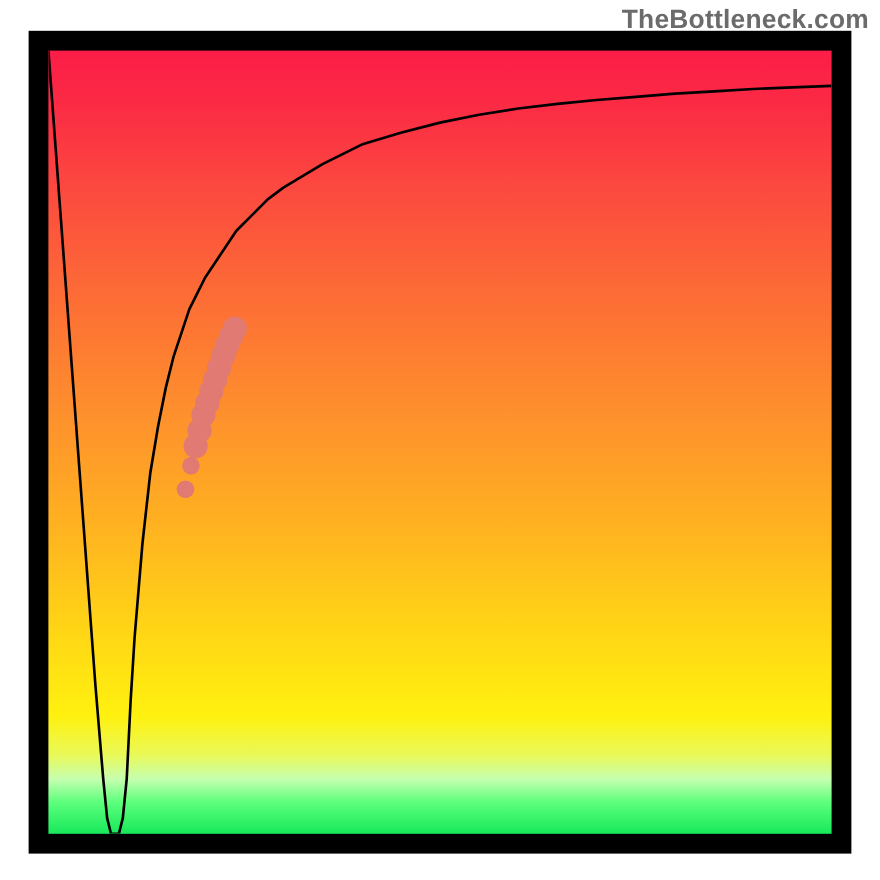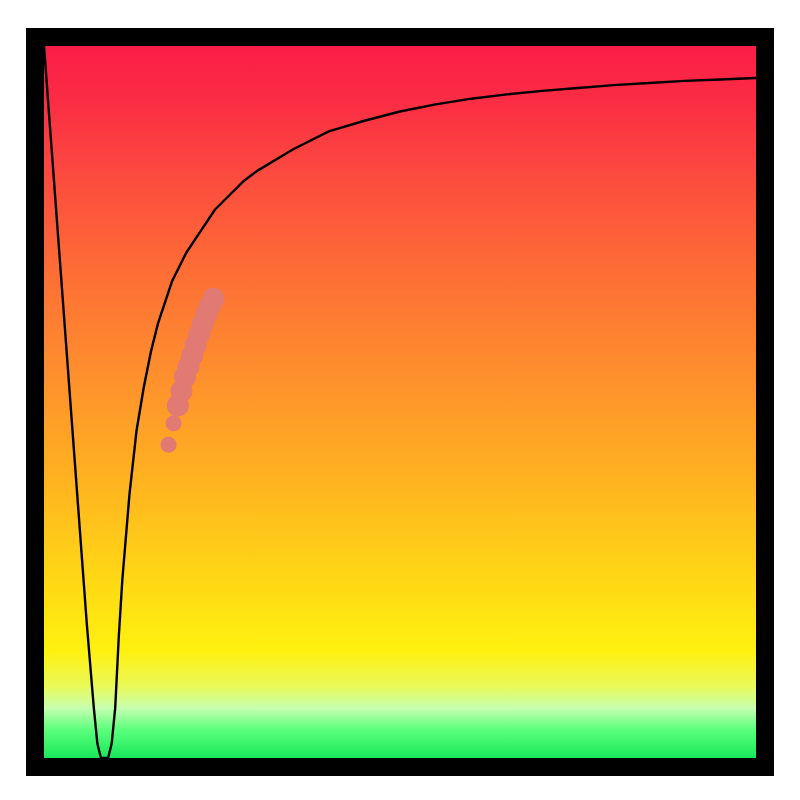--- a/index.html
+++ b/index.html
@@ -63,20 +63,21 @@
     inset: 0;
     width: 100%;
     height: 100%;
     display: block;
   }
 </style>
 </head>
 <body>
 
 <div class="stage">
+  <div class="watermark">TheBottleneck.com</div>
 
   <div class="plot-frame">
     <div class="plot-inner">
       <svg viewBox="0 0 712 712" preserveAspectRatio="none">
         <g id="scatter-layer">
             <circle cx="124.60" cy="398.72" r="8" fill="#e07a73"></circle>
             <circle cx="129.58" cy="377.36" r="8" fill="#e07a73"></circle>
             <circle cx="133.86" cy="359.56" r="11" fill="#e07a73"></circle>
             <circle cx="137.42" cy="345.32" r="11" fill="#e07a73"></circle>
             <circle cx="140.98" cy="331.08" r="11" fill="#e07a73"></circle>

